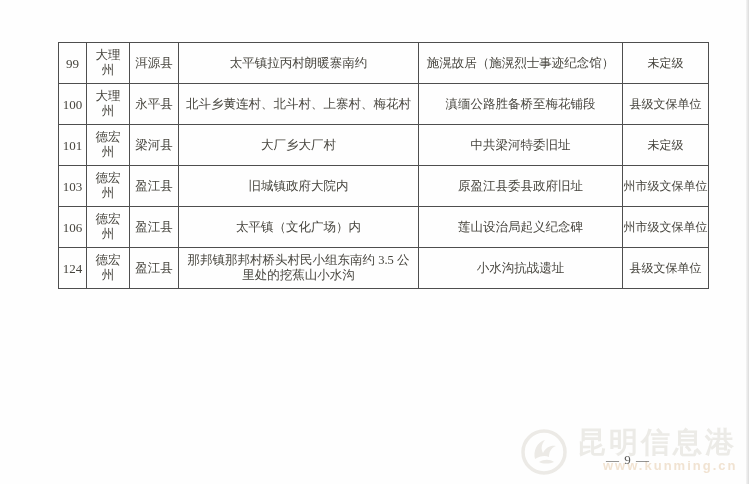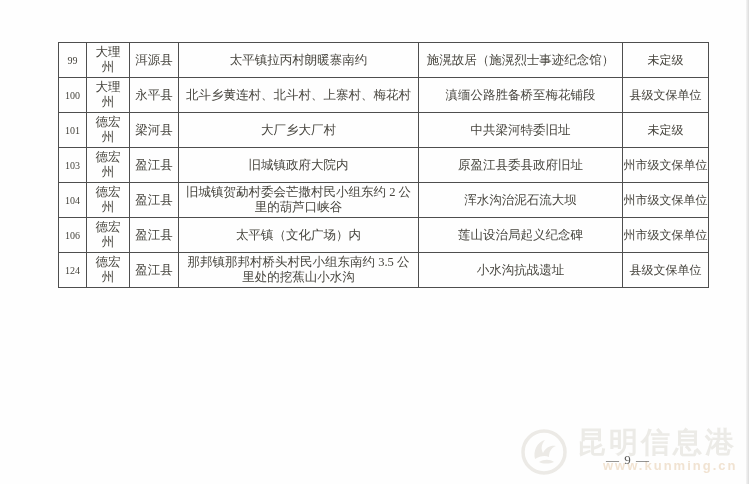--- a/index.html
+++ b/index.html
@@ -36,22 +36,22 @@
   }
   table.records td {
     border: 1px solid #4e4e4e;
     text-align: center;
     vertical-align: middle;
     padding: 2px 3px;
     line-height: 15px;
     height: 24px; 
     overflow: hidden;
   }
-  table.records td.c-num { font-size: 10px; }
-  table.records td.c-level { font-size: 12px; padding: 2px 0; }
+  table.records td.c-num { font-size: 13px; }
+  table.records td.c-level { font-size: 12px; padding: 8px 0; }
   
   .watermark {
     position: absolute;
     left: 521px;
     top: 427px;
     width: 222px;
     height: 52px;
     display: flex;
     align-items: flex-start;
     pointer-events: none;
@@ -131,28 +131,20 @@
         </tr>
         <tr>
           <td class="c-num">103</td>
           <td class="c-prefecture">德宏州</td>
           <td class="c-county">盈江县</td>
           <td class="c-location">旧城镇政府大院内</td>
           <td class="c-site">原盈江县委县政府旧址</td>
           <td class="c-level">州市级文保单位</td>
         </tr>
         <tr>
-          <td class="c-num">104</td>
-          <td class="c-prefecture">德宏州</td>
-          <td class="c-county">盈江县</td>
-          <td class="c-location">旧城镇贺勐村委会芒撒村民小组东约 2 公里的葫芦口峡谷</td>
-          <td class="c-site">浑水沟治泥石流大坝</td>
-          <td class="c-level">州市级文保单位</td>
-        </tr>
-        <tr>
           <td class="c-num">106</td>
           <td class="c-prefecture">德宏州</td>
           <td class="c-county">盈江县</td>
           <td class="c-location">太平镇（文化广场）内</td>
           <td class="c-site">莲山设治局起义纪念碑</td>
           <td class="c-level">州市级文保单位</td>
         </tr>
         <tr>
           <td class="c-num">124</td>
           <td class="c-prefecture">德宏州</td>

